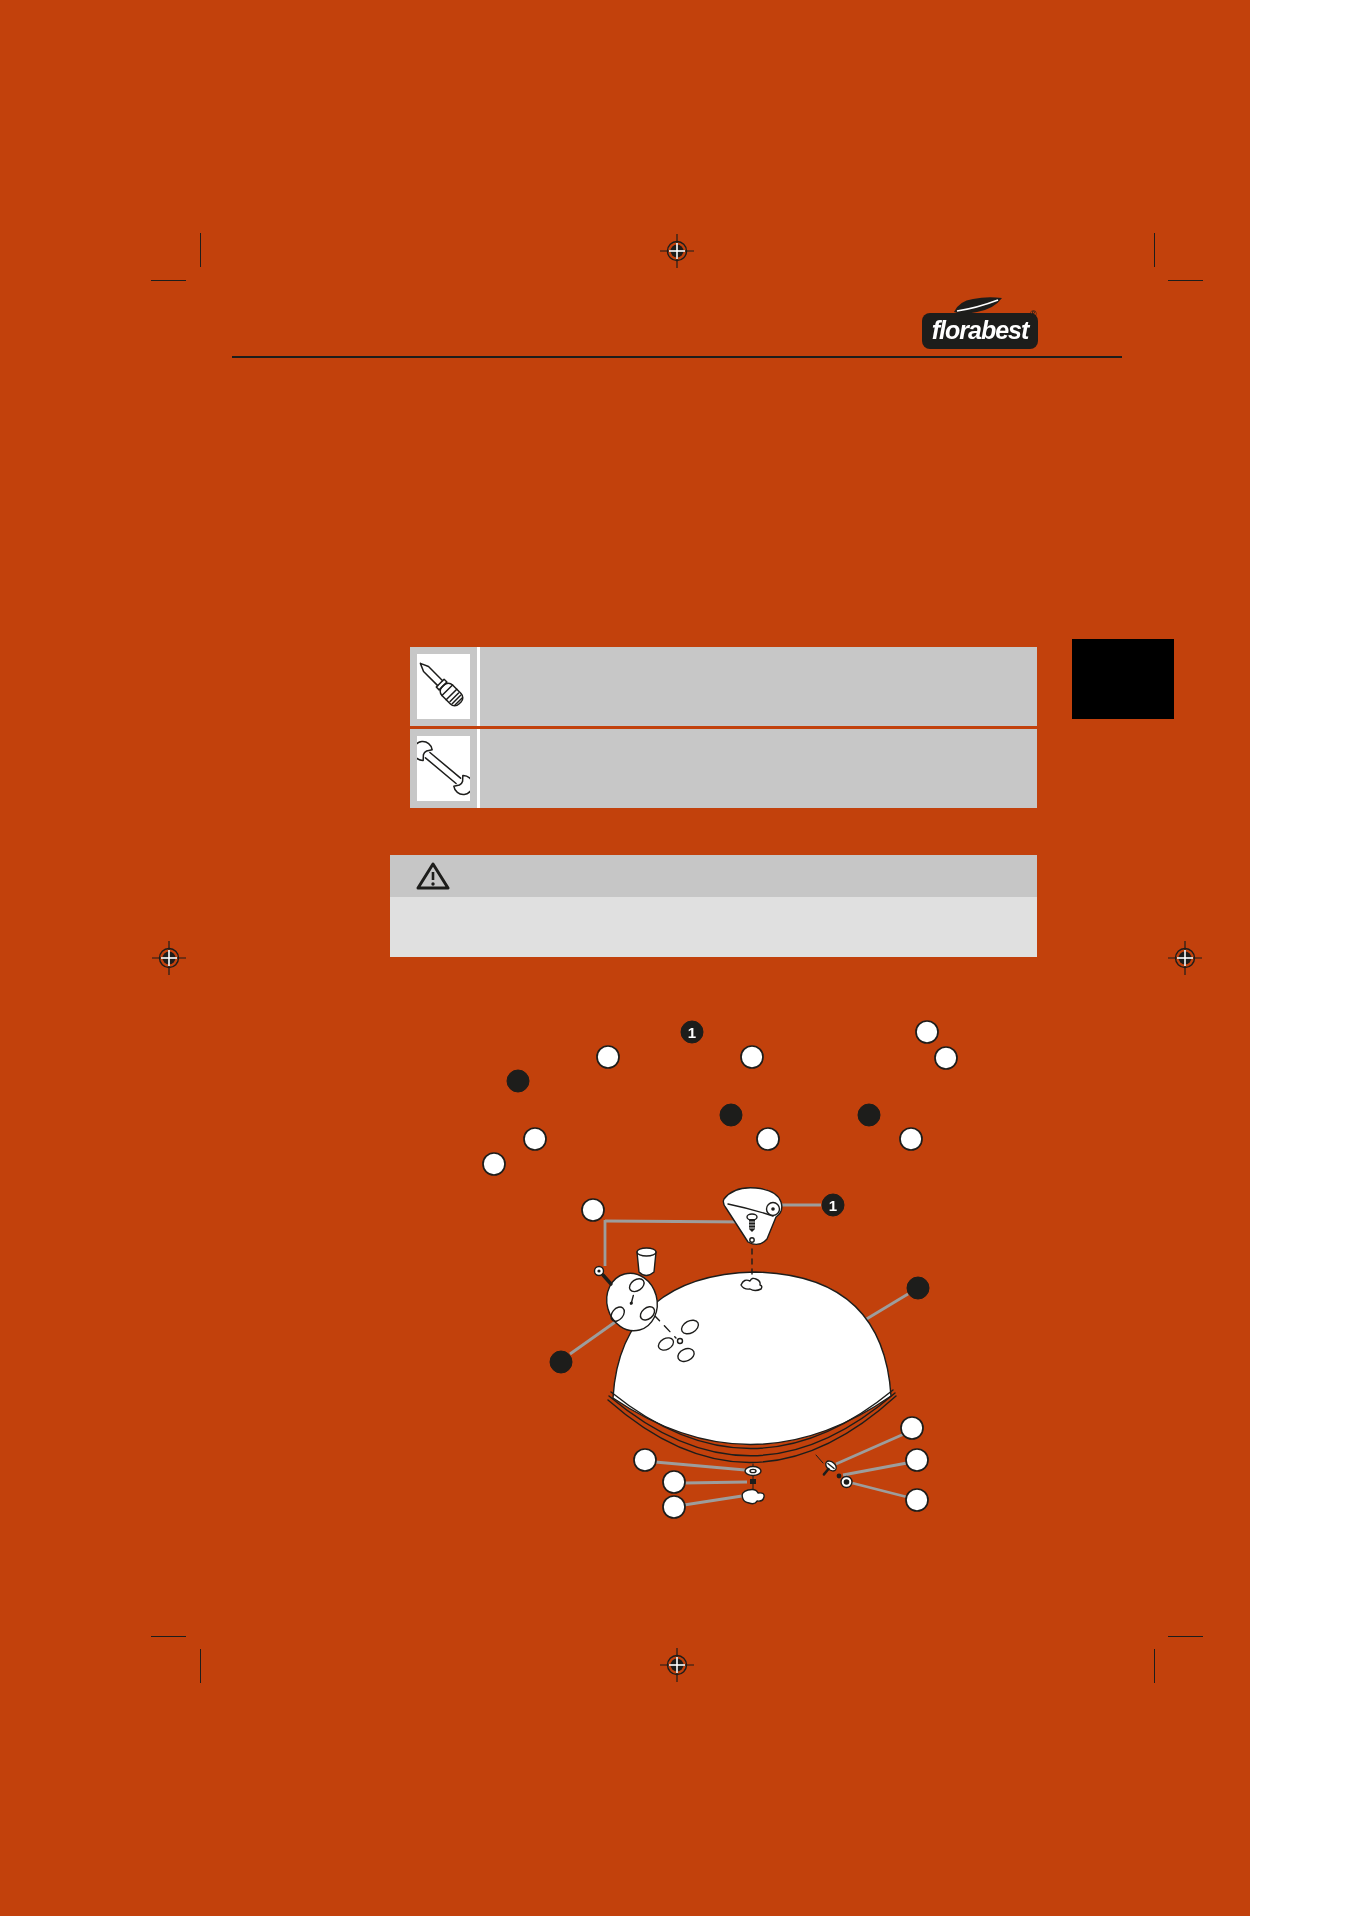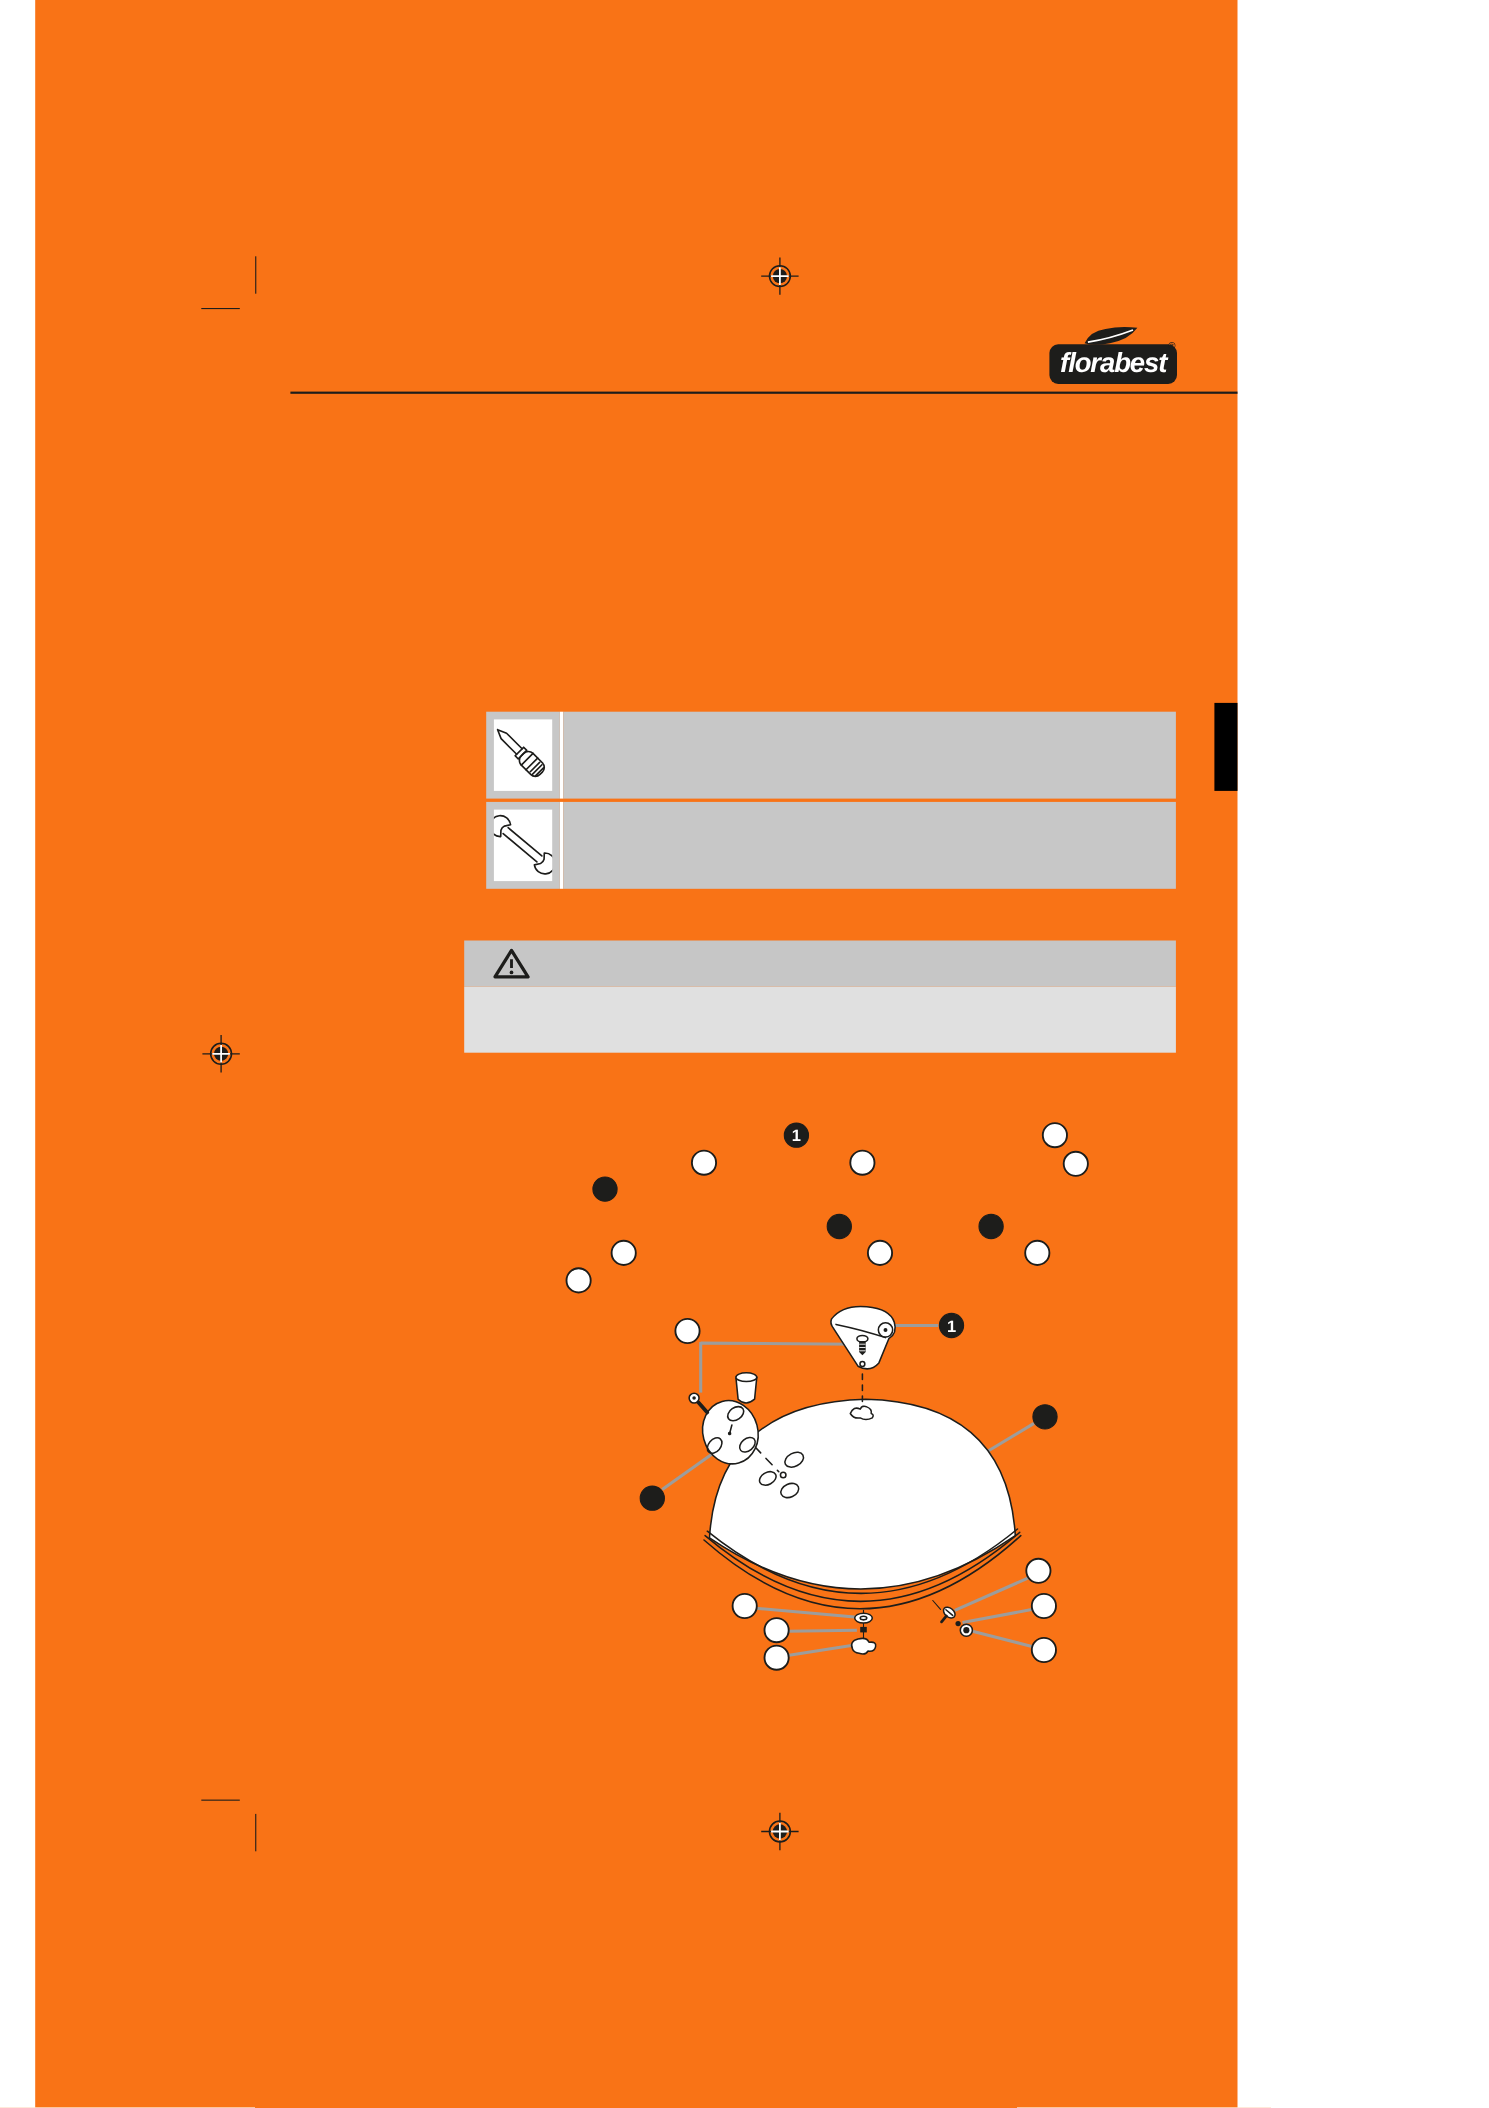--- a/index.html
+++ b/index.html
@@ -1,18 +1,18 @@
 <!DOCTYPE html>
 <html><head>
 <meta charset="utf-8">
 <style>
   html,body{margin:0;padding:0;background:#ffffff;}
   .page{
-    position:relative;width:1093px;height:1916px;background:#f97316;overflow:hidden;
-    font-family:"Liberation Sans",sans-serif;color:#1d1d1b;margin-left:32px;
+    position:relative;width:1250px;height:1916px;background:#c2410c;overflow:hidden;
+    font-family:"Liberation Sans",sans-serif;color:#1d1d1b;
   }
   
   .crop{position:absolute;background:#1d1d1b;}
   .crop.v{width:1px;height:34px;}
   .crop.h{width:35px;height:1px;}
   .regmark{position:absolute;width:36px;height:36px;}
   
   .header-rule{position:absolute;left:232px;top:356px;width:890px;height:2px;background:#1d1d1b;}
   .logo{position:absolute;left:922px;top:297px;width:120px;height:54px;}
   .logo-box{

